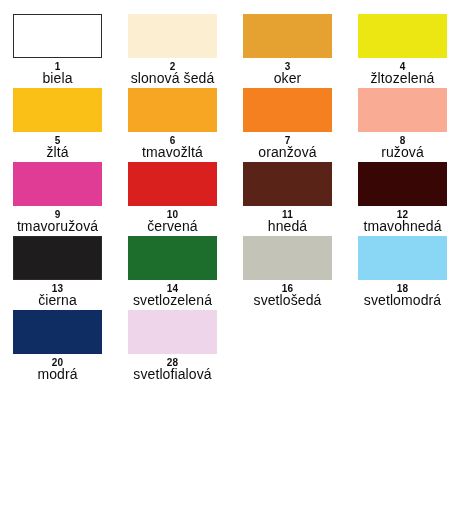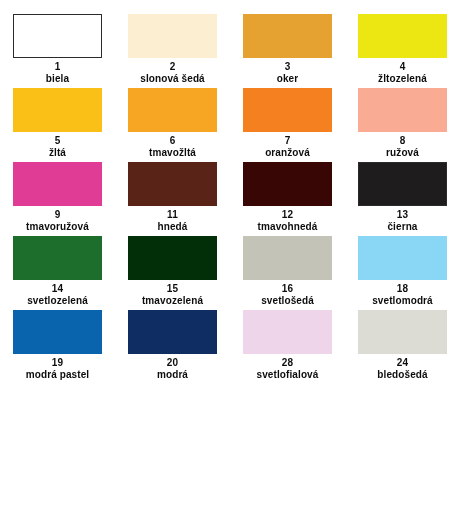--- a/index.html
+++ b/index.html
@@ -49,22 +49,22 @@
   }
   .swatch-number {
     font-size: 10px;
     font-weight: bold;
     color: #0d0d0d;
     line-height: 11px;
     margin-top: 3px;
     letter-spacing: 0.1px;
   }
   .swatch-label {
-    font-size: 10px;
-    font-weight: bold;
+    font-size: 14px;
+    font-weight: normal;
     color: #0d0d0d;
     line-height: 11px;
     margin-top: 1px;
     white-space: nowrap;
     letter-spacing: 0.1px;
   }
 </style>
 </head>
 <body>
 
@@ -109,68 +109,58 @@
         <div class="swatch-chip" style="background: rgb(249, 171, 147);"></div>
         <div class="swatch-number">8</div>
         <div class="swatch-label">ružová</div>
       </div>
       <div class="swatch-cell">
         <div class="swatch-chip" style="background: rgb(224, 60, 150);"></div>
         <div class="swatch-number">9</div>
         <div class="swatch-label">tmavoružová</div>
       </div>
       <div class="swatch-cell">
+        <div class="swatch-chip" style="background: rgb(218, 31, 31);"></div>
+        <div class="swatch-number">10</div>
+        <div class="swatch-label">červená</div>
+      </div>
+      <div class="swatch-cell">
         <div class="swatch-chip" style="background: rgb(90, 35, 23);"></div>
         <div class="swatch-number">11</div>
         <div class="swatch-label">hnedá</div>
       </div>
       <div class="swatch-cell">
         <div class="swatch-chip" style="background: rgb(56, 6, 4);"></div>
         <div class="swatch-number">12</div>
         <div class="swatch-label">tmavohnedá</div>
       </div>
       <div class="swatch-cell">
         <div class="swatch-chip bordered" style="background: rgb(30, 28, 28);"></div>
         <div class="swatch-number">13</div>
         <div class="swatch-label">čierna</div>
       </div>
       <div class="swatch-cell">
         <div class="swatch-chip" style="background: rgb(29, 110, 44);"></div>
         <div class="swatch-number">14</div>
         <div class="swatch-label">svetlozelená</div>
       </div>
       <div class="swatch-cell">
-        <div class="swatch-chip" style="background: rgb(2, 47, 8);"></div>
-        <div class="swatch-number">15</div>
-        <div class="swatch-label">tmavozelená</div>
-      </div>
-      <div class="swatch-cell">
         <div class="swatch-chip" style="background: rgb(195, 195, 184);"></div>
         <div class="swatch-number">16</div>
         <div class="swatch-label">svetlošedá</div>
       </div>
       <div class="swatch-cell">
         <div class="swatch-chip" style="background: rgb(137, 214, 245);"></div>
         <div class="swatch-number">18</div>
         <div class="swatch-label">svetlomodrá</div>
-      </div>
-      <div class="swatch-cell">
-        <div class="swatch-chip" style="background: rgb(10, 100, 173);"></div>
-        <div class="swatch-number">19</div>
-        <div class="swatch-label">modrá pastel</div>
       </div>
       <div class="swatch-cell">
         <div class="swatch-chip" style="background: rgb(16, 45, 99);"></div>
         <div class="swatch-number">20</div>
         <div class="swatch-label">modrá</div>
       </div>
       <div class="swatch-cell">
         <div class="swatch-chip" style="background: rgb(238, 213, 233);"></div>
         <div class="swatch-number">28</div>
         <div class="swatch-label">svetlofialová</div>
       </div>
-      <div class="swatch-cell">
-        <div class="swatch-chip" style="background: rgb(220, 220, 212);"></div>
-        <div class="swatch-number">24</div>
-        <div class="swatch-label">bledošedá</div>
-      </div>
     </div>
 </div>
 
 </body></html>

